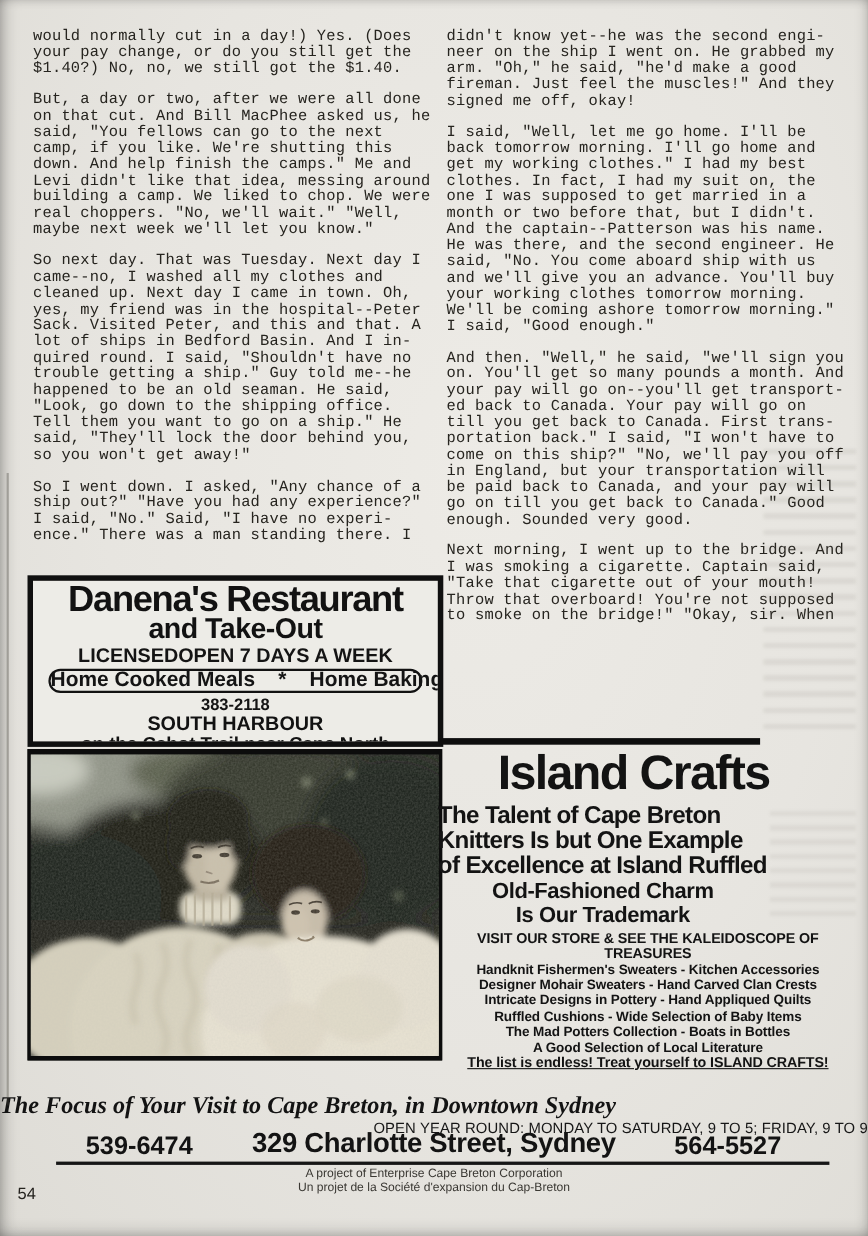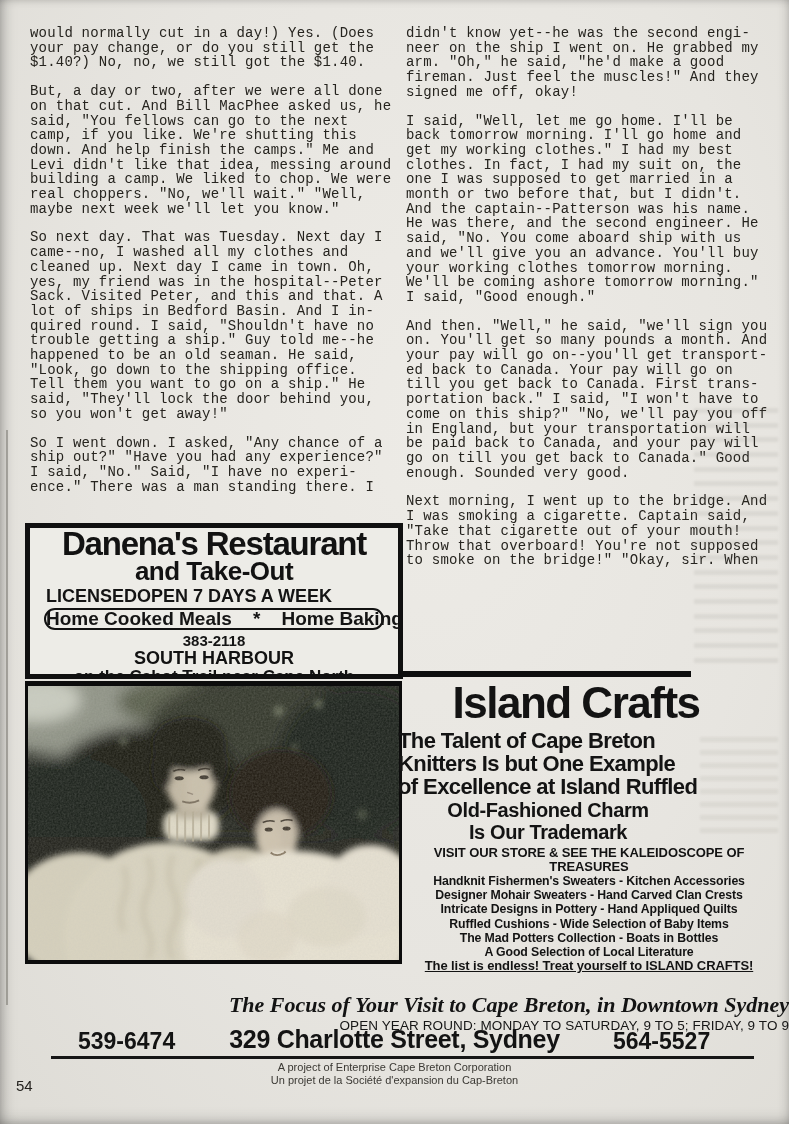--- a/index.html
+++ b/index.html
@@ -20,21 +20,21 @@
     color:#26241f;white-space:pre-line;
   }
   
   .danena{
     position:absolute;left:25px;top:523px;width:378px;height:156px;
     border:5px solid #101010;background:#edece7;box-sizing:border-box;
     text-align:center;overflow:hidden;
   }
   .d-title{font-weight:700;font-size:33px;line-height:30px;letter-spacing:-1.2px;margin-top:1px;color:#121212;}
   .d-sub{font-weight:700;font-size:26px;line-height:25px;letter-spacing:-.5px;color:#121212;}
-  .d-row{display:flex;justify-content:flex-start;padding:0 16px;font-weight:700;font-size:18px;line-height:21px;margin-top:2px;color:#141414;}
+  .d-row{display:flex;justify-content:center;padding:0 16px;font-weight:700;font-size:18px;line-height:21px;margin-top:2px;color:#141414;}
   .d-oval{
     margin:1px 14px 0;border:2.5px solid #121212;border-radius:16px;
     font-weight:700;font-size:19px;line-height:18px;padding:0;color:#141414;white-space:pre;
   }
   .d-phone{font-weight:700;font-size:15px;line-height:16px;margin-top:3px;color:#141414;}
   .d-loc{font-weight:700;font-size:18px;line-height:19px;color:#121212;}
   .d-loc2{font-weight:700;font-size:17px;line-height:18px;color:#121212;}
   
   .photo{
     position:absolute;left:25px;top:681px;width:377px;height:283px;
@@ -50,21 +50,21 @@
   .i-charm{width:300px;text-align:center;font-weight:700;font-size:20px;line-height:20px;letter-spacing:-.4px;margin-top:2px;}
   .i-visit{font-weight:700;font-size:13px;line-height:14px;margin-top:4px;letter-spacing:-.1px;}
   .i-item{font-weight:700;font-size:12.3px;line-height:14.2px;letter-spacing:-.1px;}
   .i-closing{font-weight:700;font-size:13px;line-height:14px;text-decoration:underline;letter-spacing:-.1px;}
   
   .wholesale{
     position:absolute;left:290px;top:967px;width:224px;height:26px;border:3px solid #121212;
     box-sizing:border-box;background:#eceae5;text-align:center;
     font-family:"Liberation Serif", serif;font-weight:700;font-size:15px;line-height:19px;color:#161616;
   }
-  .focus{position:absolute;left:0;right:0;top:992px;text-align:right;
+  .focus{position:absolute;left:0;right:0;top:992px;text-align:left;
     font-family:"Liberation Serif", serif;font-weight:700;font-style:italic;font-size:22px;color:#131313;}
   .hours{position:absolute;left:0;right:0;top:1018px;text-align:right;
     font-weight:400;font-size:13.5px;letter-spacing:.1px;color:#161616;padding-left:12px;}
   .phone-a{position:absolute;left:78px;top:1028px;font-weight:700;font-size:23px;color:#131313;}
   .address{position:absolute;left:0;right:0;top:1025px;text-align:center;font-weight:700;font-size:25px;letter-spacing:-.3px;color:#131313;}
   .phone-b{position:absolute;left:613px;top:1028px;font-weight:700;font-size:23px;color:#131313;}
   .sep{position:absolute;left:51px;top:1056px;width:703px;height:3px;background:#161616;}
   .credit{position:absolute;left:0;right:0;text-align:center;font-size:11px;line-height:12px;color:#3a3833;}
   .credit.l1{top:1061px;} .credit.l2{top:1074px;}
   .pagenum{position:absolute;left:16px;top:1077px;font-size:15px;color:#25231f;}

